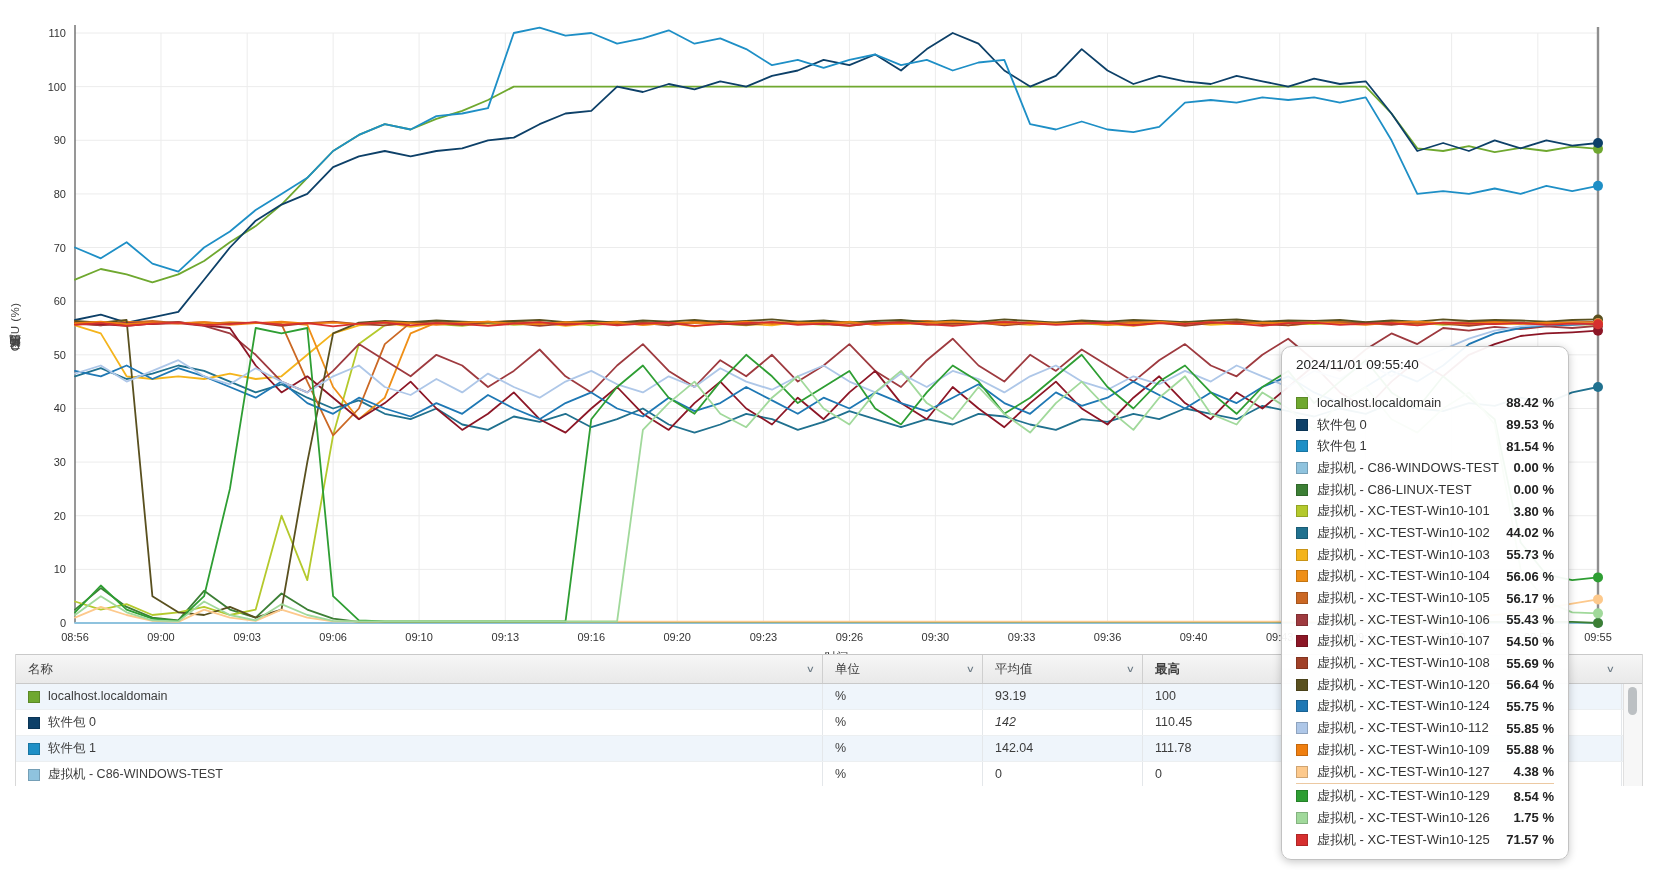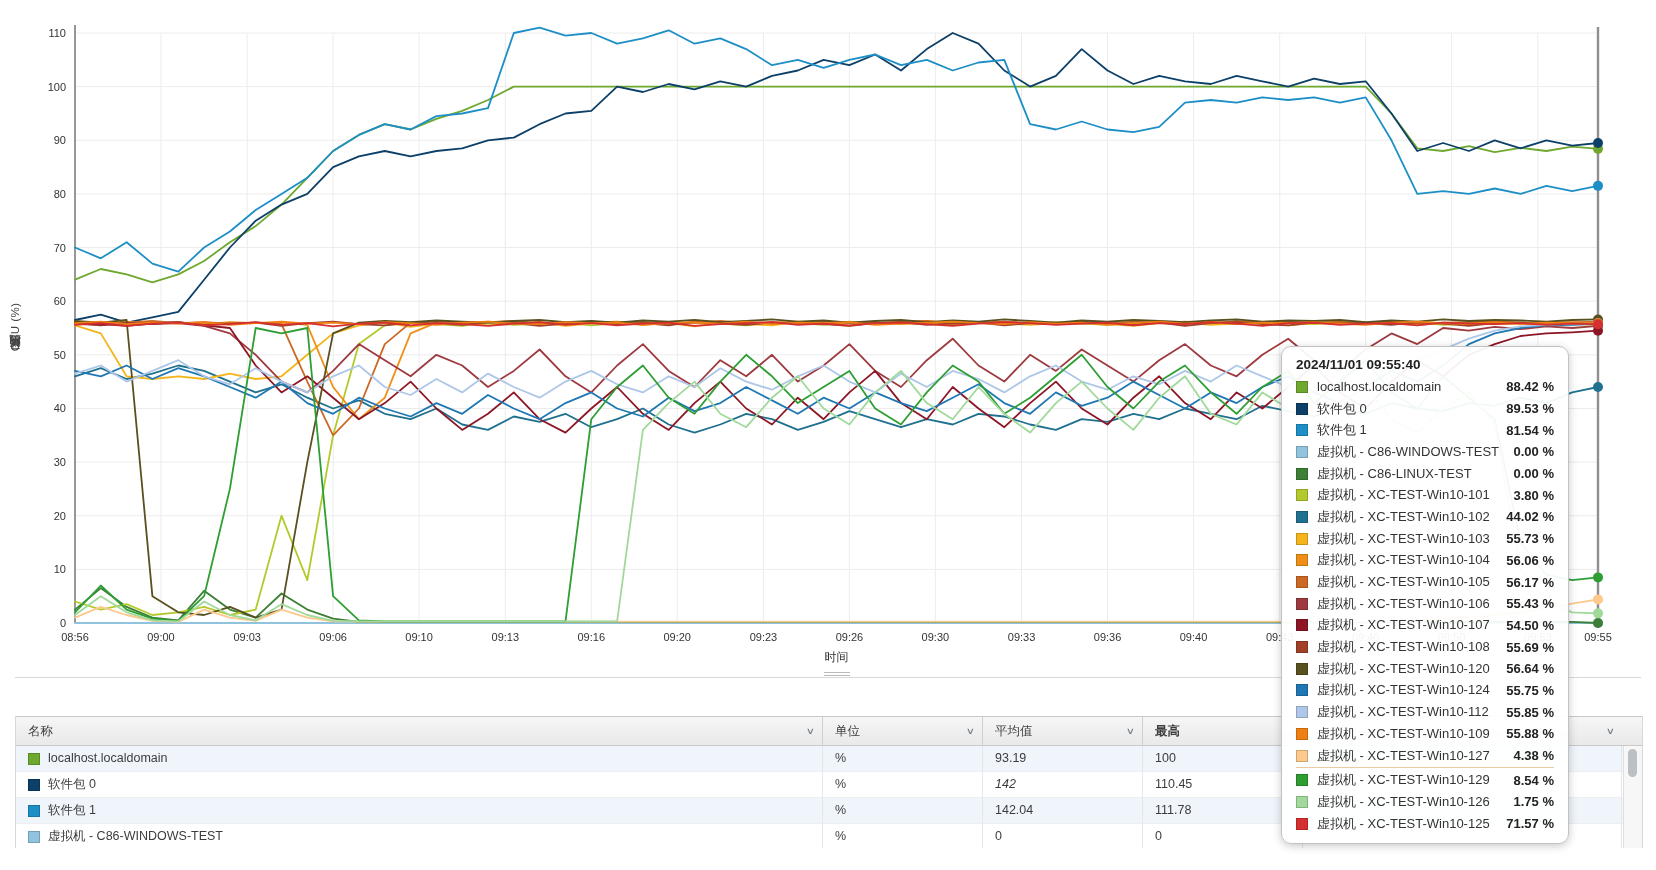--- a/index.html
+++ b/index.html
@@ -6,21 +6,21 @@
     font-family:"Liberation Sans","DejaVu Sans",sans-serif;color:#3c3c3c;}
   .stage{position:relative;width:1656px;height:870px;background:#fff;}
   
   .y-axis-title{position:absolute;left:8px;top:150px;height:360px;writing-mode:vertical-rl;
     transform:rotate(180deg);font-size:11.5px;color:#444;letter-spacing:.5px;text-align:center;}
   svg text{font-family:"Liberation Sans","DejaVu Sans",sans-serif;}
   .panel-divider{position:absolute;left:15px;top:677px;width:1626px;height:0;border-top:1px solid #d9d9d9;}
   .splitter{position:absolute;left:824px;top:670px;width:26px;height:8px;cursor:row-resize;}
   .splitter i{display:block;height:0;border-top:1px solid #b9b9b9;margin-top:2px;}
   
-  .grid{position:absolute;left:15px;top:716px;width:1626px;background:#fff;
+  .grid{position:absolute;left:15px;top:654px;width:1626px;background:#fff;
     border-left:1px solid #d8d8d8;border-right:1px solid #d8d8d8;font-size:12.5px;}
   .grid-head{display:flex;height:30px;line-height:30px;background:linear-gradient(#f6f6f6,#e9e9e9);
     border-top:1px solid #c9c9c9;border-bottom:1px solid #c9c9c9;box-sizing:border-box;}
   .hcell{box-sizing:border-box;padding:0 8px 0 12px;border-right:1px solid #cfcfcf;color:#3f3f3f;
     display:flex;align-items:center;justify-content:space-between;cursor:pointer;overflow:hidden;white-space:nowrap;}
   .hcell:last-child{border-right:none;}
   .chev{font-size:9px;color:#6b7a85;transform:scaleX(1.4);margin-left:6px;}
   .grid-body{position:relative;height:102px;overflow:hidden;}
   .trow{display:flex;height:25px;line-height:25px;border-bottom:1px solid #eceff1;cursor:pointer;}
   .trow.alt{background:#eff5fb;}
@@ -33,21 +33,21 @@
   .grid-foot{position:relative;height:29px;line-height:29px;background:linear-gradient(#f5f5f5,#e8e8e8);
     border-top:1px solid #c9c9c9;border-bottom:1px solid #d2d2d2;box-sizing:border-box;text-align:right;}
   .count{margin-right:30px;color:#333;}
   .grip{position:absolute;right:3px;bottom:3px;width:12px;height:12px;cursor:nwse-resize;
     background:repeating-linear-gradient(135deg,transparent 0 3px,#9a9a9a 3px 4px);
     clip-path:polygon(100% 0,100% 100%,0 100%);}
   
   .tooltip{position:absolute;left:1281px;top:346px;width:288px;box-sizing:border-box;
     background:rgba(255,255,255,.94);border:1px solid #c2c2c2;border-radius:10px;
     box-shadow:0 2px 8px rgba(0,0,0,.22);padding:10px 14px 9px 14px;z-index:20;}
-  .tt-title{font-size:13.5px;font-weight:bold;color:#222;margin-bottom:4px;}
+  .tt-title{font-size:13.5px;font-weight:normal;color:#222;margin-bottom:20px;}
   .tt-row{display:flex;align-items:center;height:21.7px;font-size:13px;color:#333;}
   .tt-row .swatch{margin-right:9px;}
   .tt-label{flex:1;overflow:hidden;white-space:nowrap;}
   .tt-value{font-weight:bold;color:#222;white-space:nowrap;}
   .tt-sep{border-top:1px solid #ecc9a2;margin:1px 0;}
 </style>
 </head>
 <body>
 
 <div class="stage">

